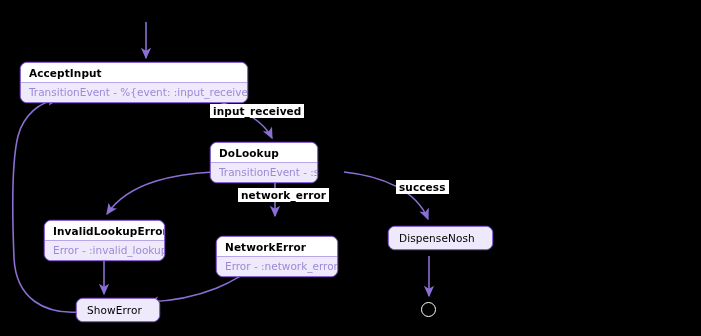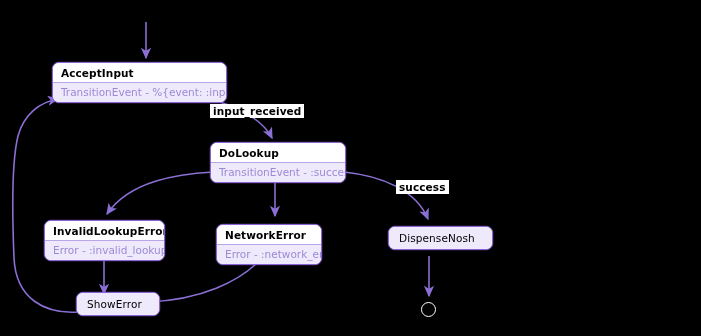--- a/index.html
+++ b/index.html
@@ -99,49 +99,50 @@
 
     <path d="M104,257 L104,294" fill="none" stroke="#8a6fd4" stroke-width="1.6" marker-end="url(#arrowhead)"></path>
 
     <path d="M262,258 C240,282 200,300 148,302" fill="none" stroke="#8a6fd4" stroke-width="1.6" marker-end="url(#arrowhead)"></path>
 
     <path d="M78,312 C46,314 16,300 14,258 C12,210 12,160 18,136 C24,114 40,102 58,99" fill="none" stroke="#8a6fd4" stroke-width="1.6" marker-end="url(#arrowhead)"></path>
 
     <path d="M429,256 L429,296" fill="none" stroke="#8a6fd4" stroke-width="1.6" marker-end="url(#arrowhead)"></path>
   </svg>
 
-  <div class="node" style="left:52px; top:62px; width:175px;">
+  <div class="node" style="left:20px; top:62px; width:228px;">
     <div class="node-title">AcceptInput</div>
     <div class="node-sub">TransitionEvent - %{event: :input_received}</div>
   </div>
 
-  <div class="node" style="left:210px; top:142px; width:136px;">
+  <div class="node" style="left:210px; top:142px; width:108px;">
     <div class="node-title">DoLookup</div>
     <div class="node-sub">TransitionEvent - :success</div>
   </div>
 
   <div class="node" style="left:44px; top:220px; width:121px;">
     <div class="node-title">InvalidLookupError</div>
     <div class="node-sub">Error - :invalid_lookup</div>
   </div>
 
-  <div class="node" style="left:216px; top:224px; width:106px;">
+  <div class="node" style="left:216px; top:236px; width:122px;">
     <div class="node-title">NetworkError</div>
     <div class="node-sub">Error - :network_error</div>
   </div>
 
   <div class="node simple" style="left:388px; top:226px;">
     <div class="node-title">DispenseNosh</div>
   </div>
 
-  <div class="node simple" style="left:76px; top:292px;">
+  <div class="node simple" style="left:76px; top:298px;">
     <div class="node-title">ShowError</div>
   </div>
 
   <div class="final-circle" style="left:421px; top:302px; width:15px; height:15px;"></div>
 
   <div class="edge-label" style="left:210px; top:104px;">input_received</div>
 
 
+  <div class="edge-label" style="left:238px; top:188px;">network_error</div>
 
   <div class="edge-label" style="left:396px; top:180px;">success</div>
 
 </div>
 
 </body></html>

